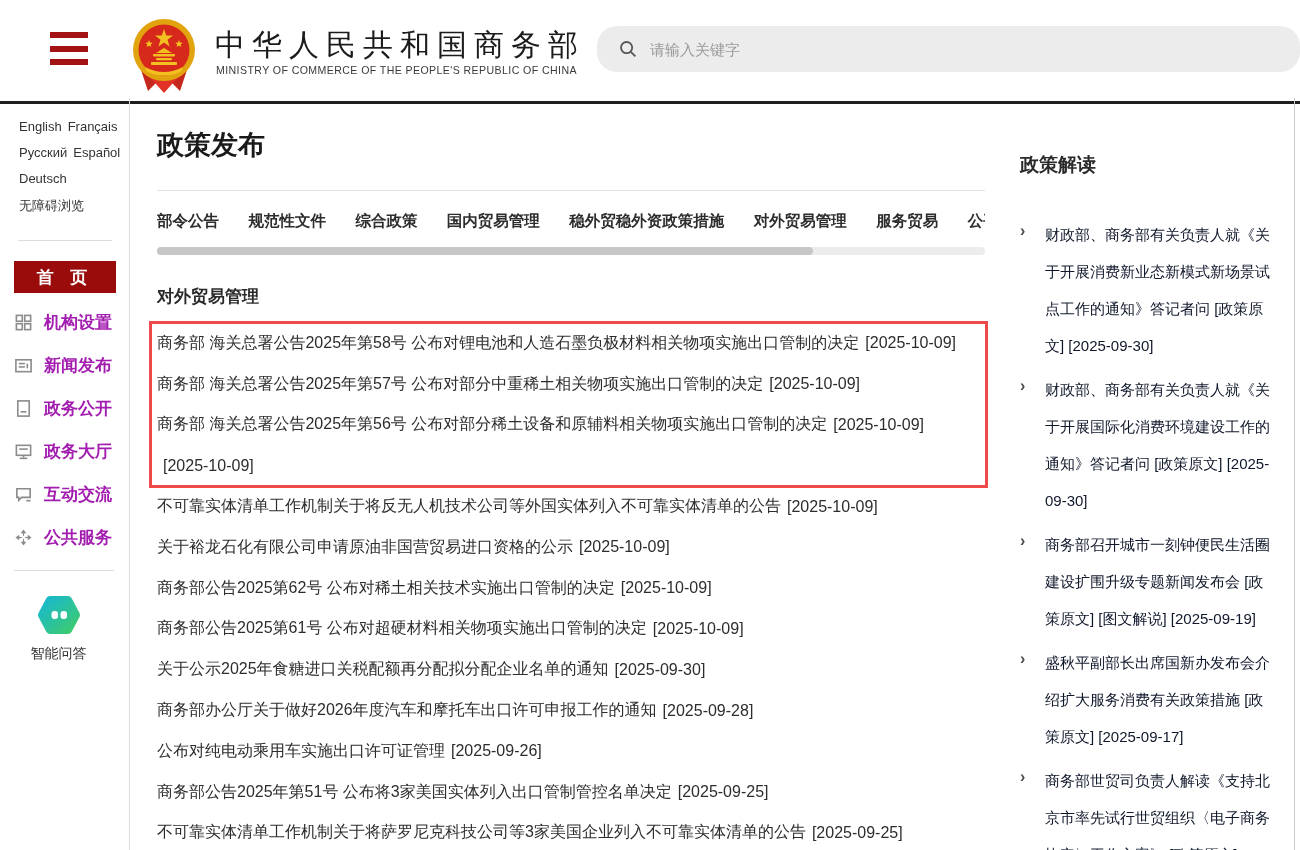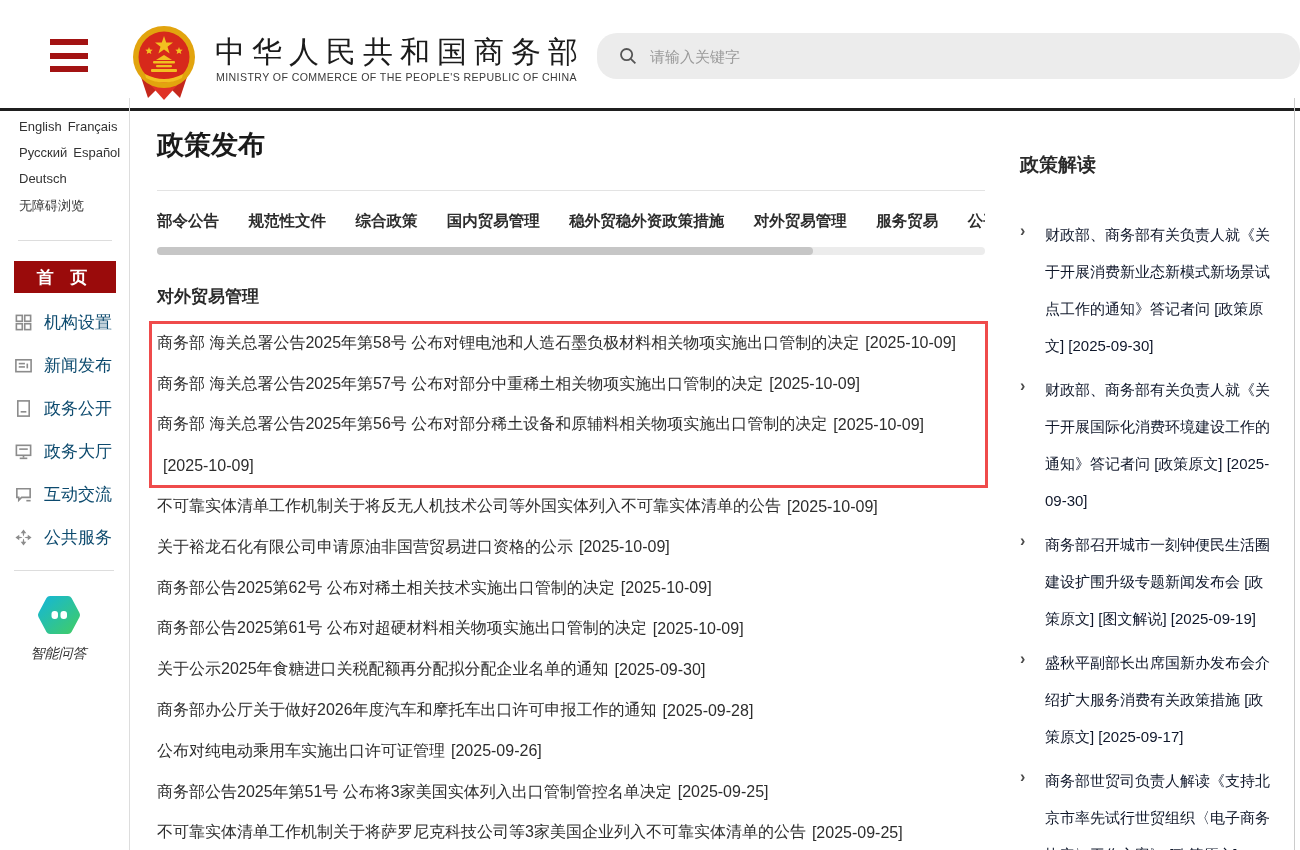--- a/index.html
+++ b/index.html
@@ -1,21 +1,21 @@
 <!DOCTYPE html>
 <html><head>
 <meta charset="utf-8">
 <style>
   * { margin:0; padding:0; box-sizing:border-box; }
   html,body { width:1300px; height:850px; }
   body { font-family:"Liberation Sans","DejaVu Sans",sans-serif; background:#fff; }
   .page { position:relative; width:1300px; height:850px; overflow:hidden; background:#fff; }
 
   
-  .header { position:absolute; left:0; top:16px; width:1300px; height:95px; background:#fff;
+  .header { position:absolute; left:0; top:9px; width:1300px; height:95px; background:#fff;
             border-bottom:3px solid #1f1f1f; }
   .hamburger { position:absolute; left:50px; top:23px; width:38px; height:33px;
                display:flex; flex-direction:column; justify-content:space-between; cursor:pointer; }
   .hamburger i { display:block; height:6px; background:#a31313; }
   .emblem { position:absolute; left:132px; top:8px; }
   .brand-title { position:absolute; left:215px; top:16px; font-size:30px; letter-spacing:7px;
                  color:#1b1b1b; font-weight:500; white-space:nowrap; }
   .brand-sub { position:absolute; left:216px; top:55px; font-size:10.6px; color:#3a3a3a;
                letter-spacing:0.4px; white-space:nowrap; }
   .search-bar { position:absolute; left:597px; top:17px; width:703px; height:46px; background:#ececec;
@@ -30,23 +30,23 @@
   .langs { position:absolute; left:19px; top:119px; font-size:13px; color:#333; }
   .lang-row { display:flex; gap:6px; margin-bottom:11px; }
   .lang-row span { cursor:pointer; }
   .lang-divider { position:absolute; left:18px; top:240px; width:94px; height:1px; background:#ddd; }
   .home-btn { position:absolute; left:14px; top:261px; width:102px; height:32px; background:#9a0b0b;
               color:#fff; font-size:17px; font-weight:700; letter-spacing:6px;
               display:flex; align-items:center; justify-content:center; cursor:pointer; }
   .side-nav { position:absolute; left:14px; top:301px; width:112px; }
   .nav-item { display:flex; align-items:center; gap:11px; height:43px; cursor:pointer; }
   .nav-item svg { flex:0 0 auto; }
-  .nav-item .lbl { font-size:17px; font-weight:400; color:#0c4a6e; white-space:nowrap; }
+  .nav-item .lbl { font-size:17px; font-weight:700; color:#a21caf; white-space:nowrap; }
   .nav-divider { position:absolute; left:14px; top:570px; width:100px; height:1px; background:#ddd; }
-  .smartqa { position:absolute; left:0; top:594px; width:117px; text-align:center; cursor:pointer;font-style:italic; }
+  .smartqa { position:absolute; left:0; top:594px; width:117px; text-align:center; cursor:pointer; }
   .smartqa .lbl { display:block; margin-top:5px; font-size:14px; color:#333; }
 
   
   .page-title { position:absolute; left:157px; top:127px; font-size:27px; font-weight:700; color:#1a1a1a; }
   .title-divider { position:absolute; left:157px; top:190px; width:828px; height:1px; background:#e3e3e3; }
   .tabs { position:absolute; left:157px; top:211px; width:828px; overflow:hidden; white-space:nowrap; }
   .tab { display:inline-block; margin-right:25px; font-size:15.5px; font-weight:700; color:#2d2d2d; cursor:pointer; }
   .tab-track { position:absolute; left:157px; top:247px; width:828px; height:8px; background:#ececec; border-radius:4px; }
   .tab-thumb { position:absolute; left:0; top:0; width:656px; height:8px; background:#c6c6c6; border-radius:4px; cursor:grab; }
   .section-title { position:absolute; left:157px; top:285px; font-size:17px; font-weight:700; color:#2a2a2a; }

